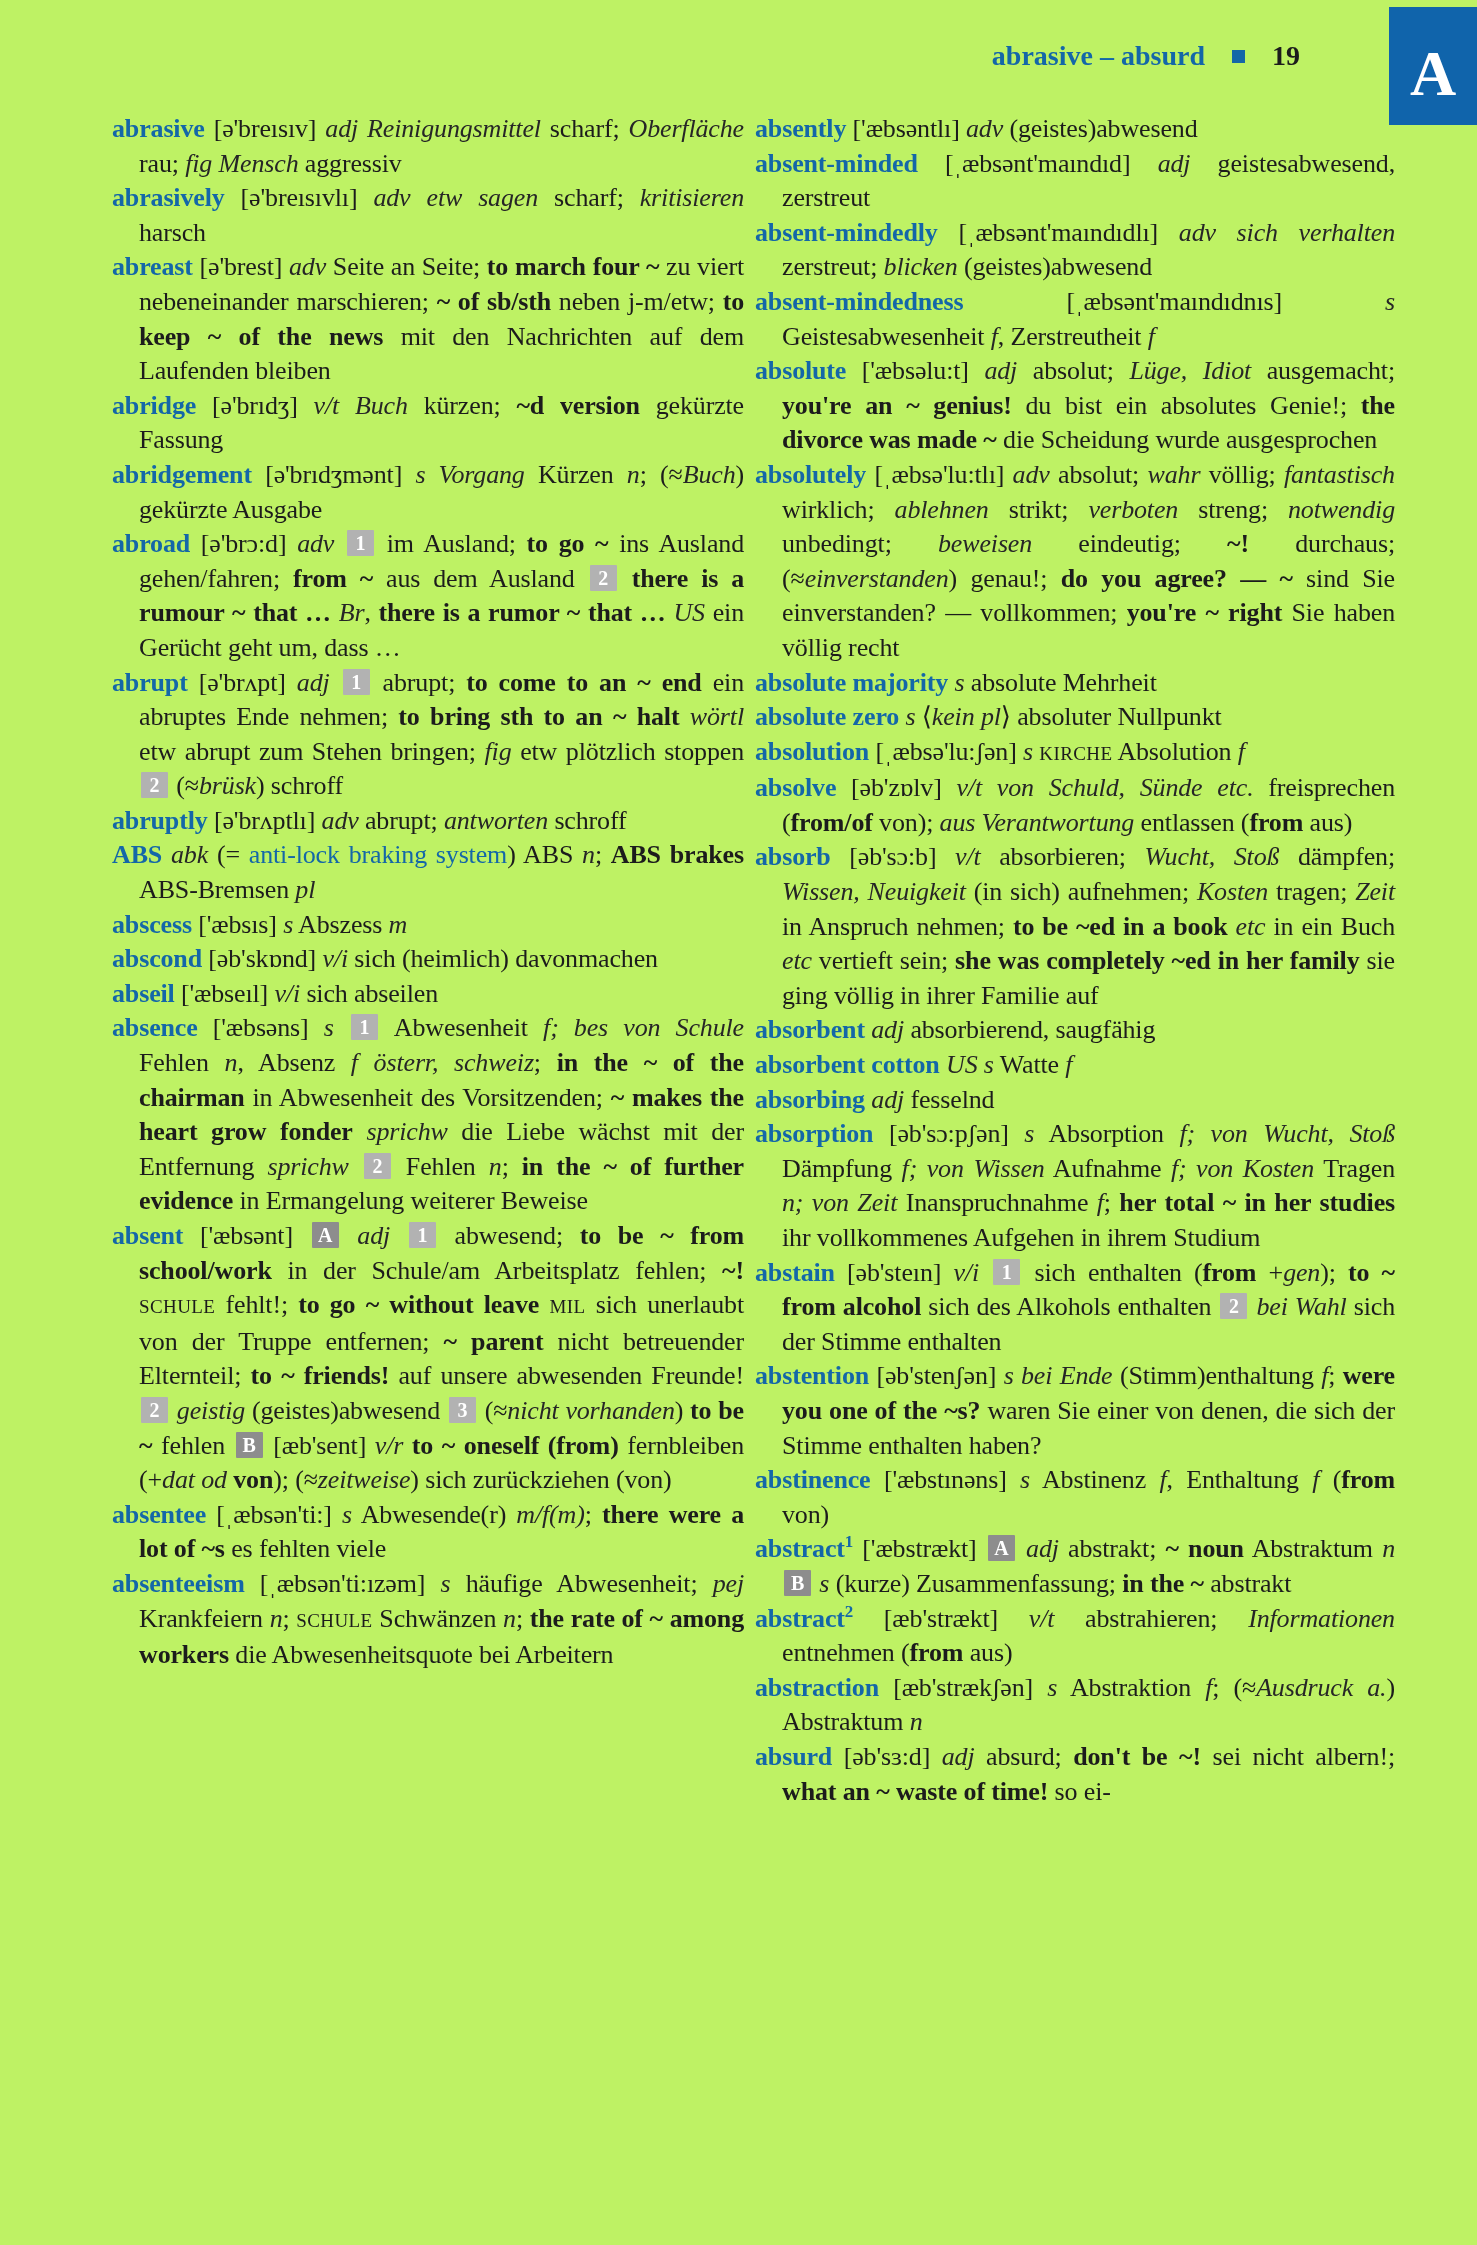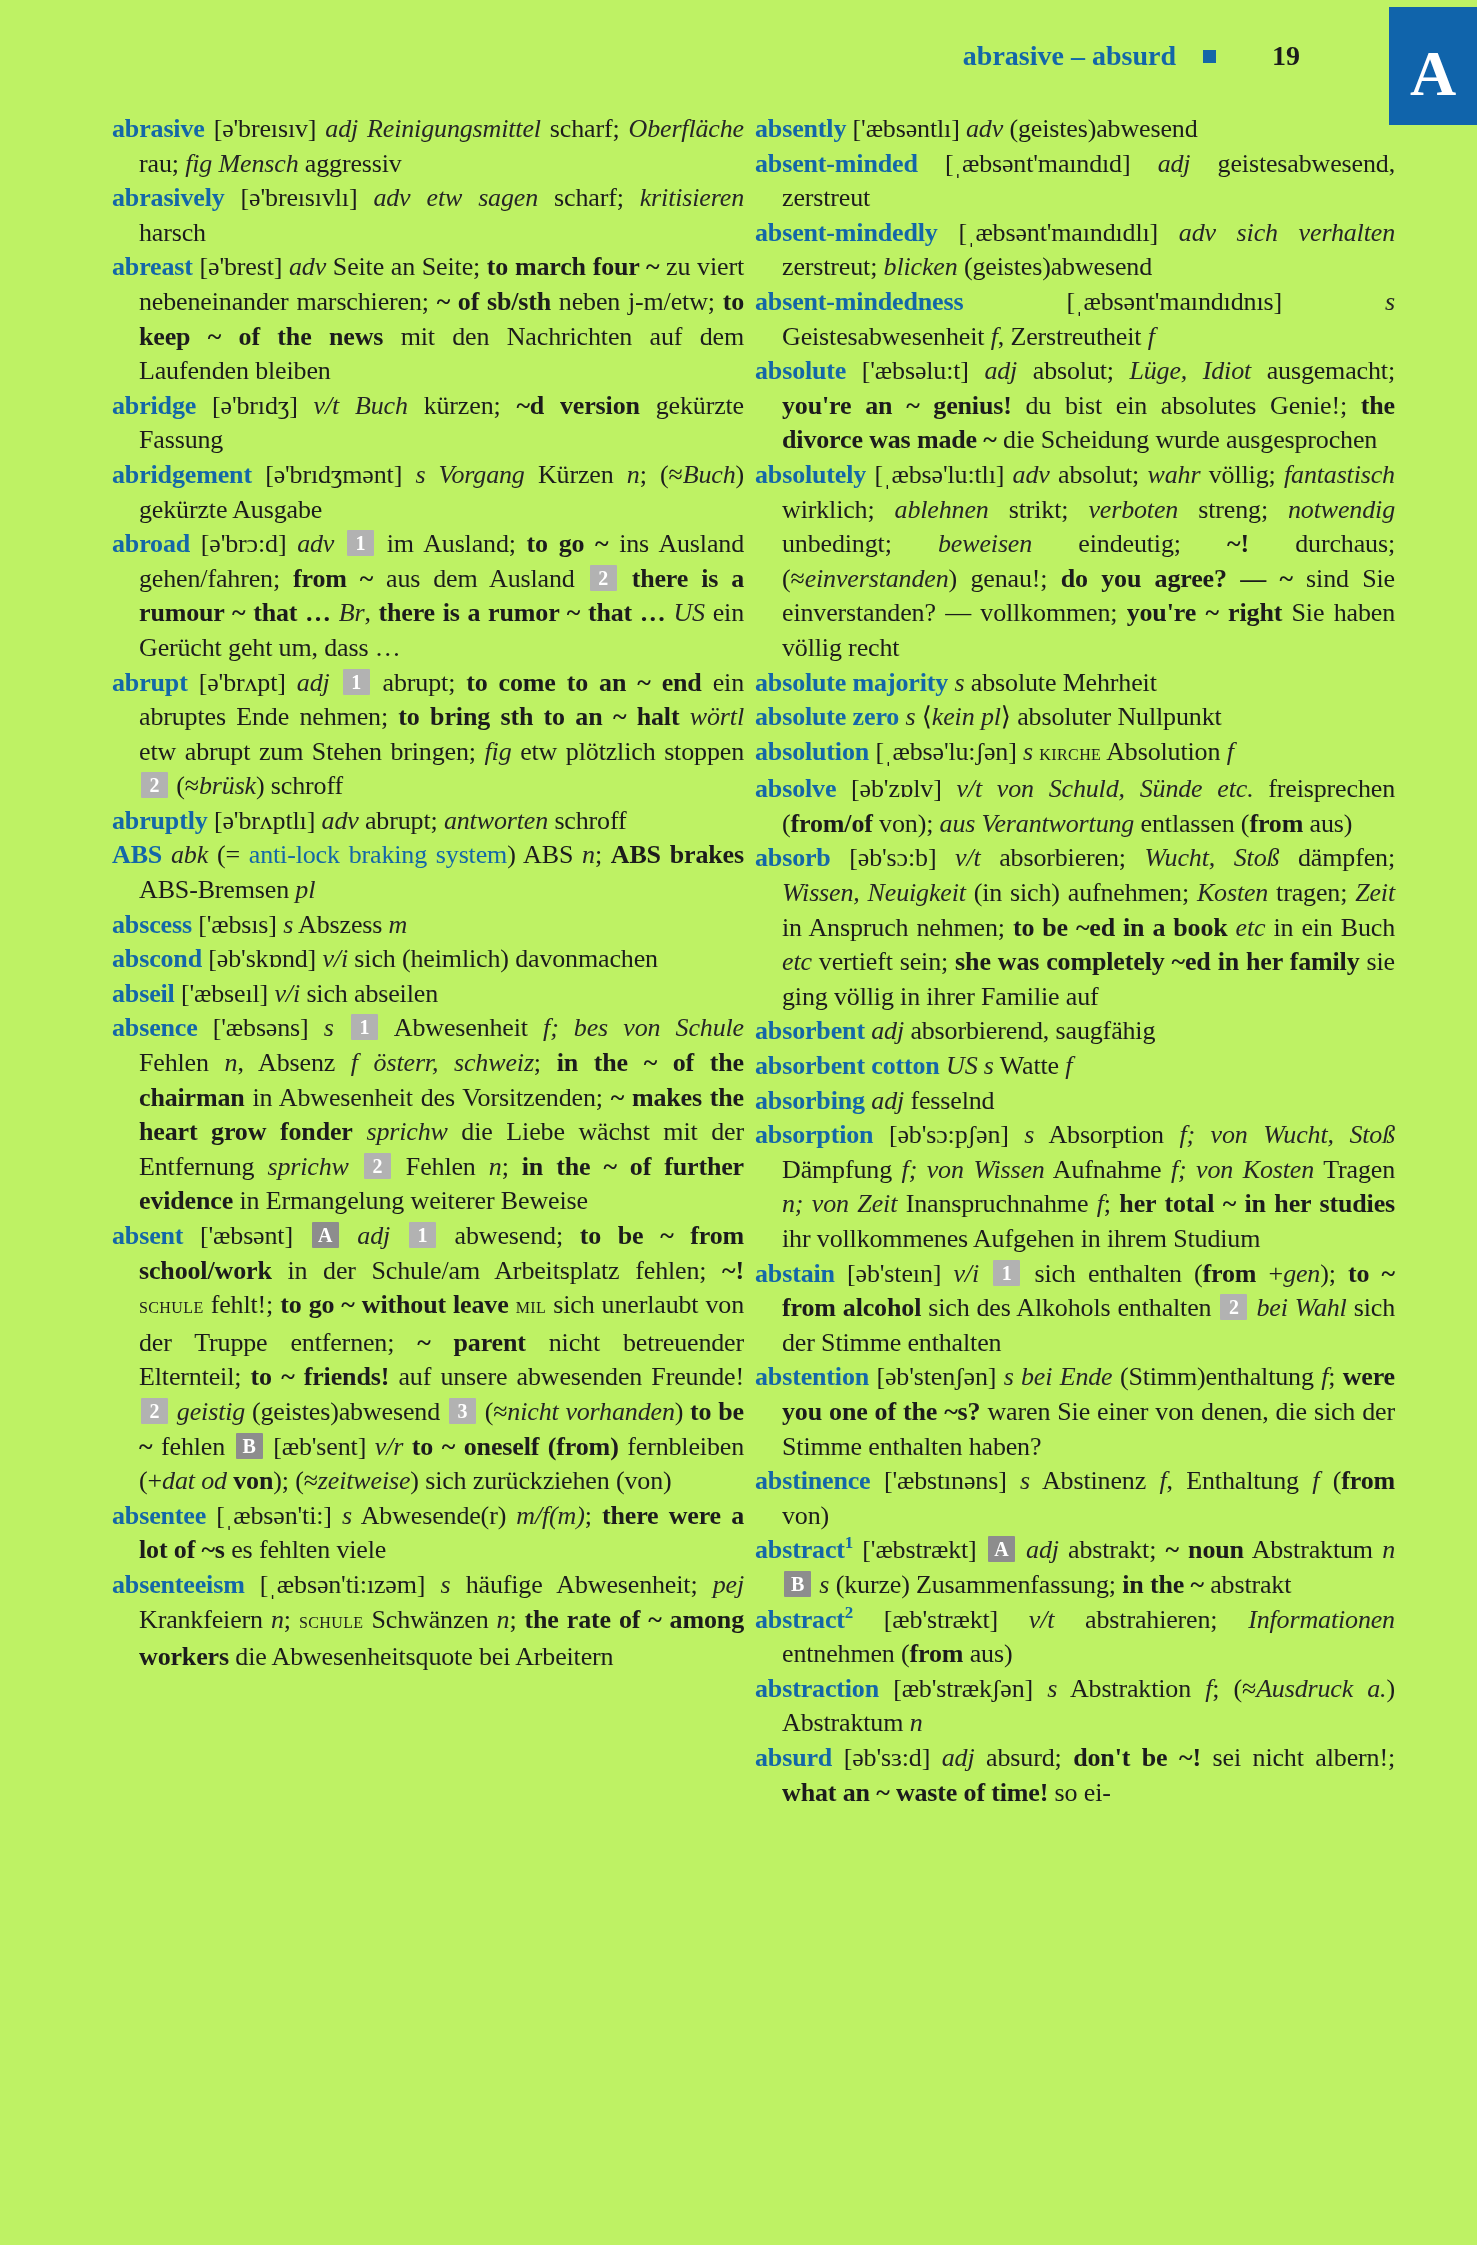--- a/index.html
+++ b/index.html
@@ -11,42 +11,42 @@
     color:#1c1c1c;
     overflow:hidden;
   }
   .header{
     position:absolute;top:40px;right:177px;
     display:flex;align-items:center;gap:27px;
     font-size:28px;font-weight:bold;line-height:32px;
   }
   .header .range{color:var(--accent-blue);}
   .header .bullet{width:13px;height:13px;background:var(--accent-blue);display:inline-block;}
-  .header .pagenum{color:#1c1c1c;margin-left:29px;}
+  .header .pagenum{color:#1c1c1c;}
   .tab{
     position:absolute;top:7px;right:0;width:88px;height:118px;
     background:var(--tab-blue);
     display:flex;align-items:center;justify-content:center;
     box-sizing:border-box;padding-top:16px;
   }
   .tab span{color:#ffffff;font-weight:bold;font-size:64px;line-height:64px;}
   .col{
     position:absolute;top:112px;
     font-size:26px;line-height:34.6px;
     text-align:justify;
     letter-spacing:-0.15px;
   }
   .col-left{left:112px;width:632px;}
   .col-right{left:755px;width:640px;}
   .entry{padding-left:27px;text-indent:-27px;}
   .run-hw{color:var(--accent-blue);font-weight:bold;}
   .run-sup{color:var(--accent-blue);font-weight:bold;font-size:17px;vertical-align:super;line-height:0;}
   .run-b{font-weight:bold;}
   .run-it{font-style:italic;color:#262626;}
-  .run-sc{font-size:16px;letter-spacing:0.4px;}
+  .run-sc{font-size:19px;letter-spacing:0.4px;}
   .run-bl{color:var(--accent-blue);}
   .run-n,.run-ab{
     display:inline-block;text-indent:0;
     min-width:23px;padding:0 2px;margin:0 2px;
     text-align:center;color:#ffffff;font-weight:bold;
     font-size:20px;line-height:26px;vertical-align:2px;
     border-radius:1px;
   }
   .run-n{background:var(--num-box);}
   .run-ab{background:var(--letter-box);}

